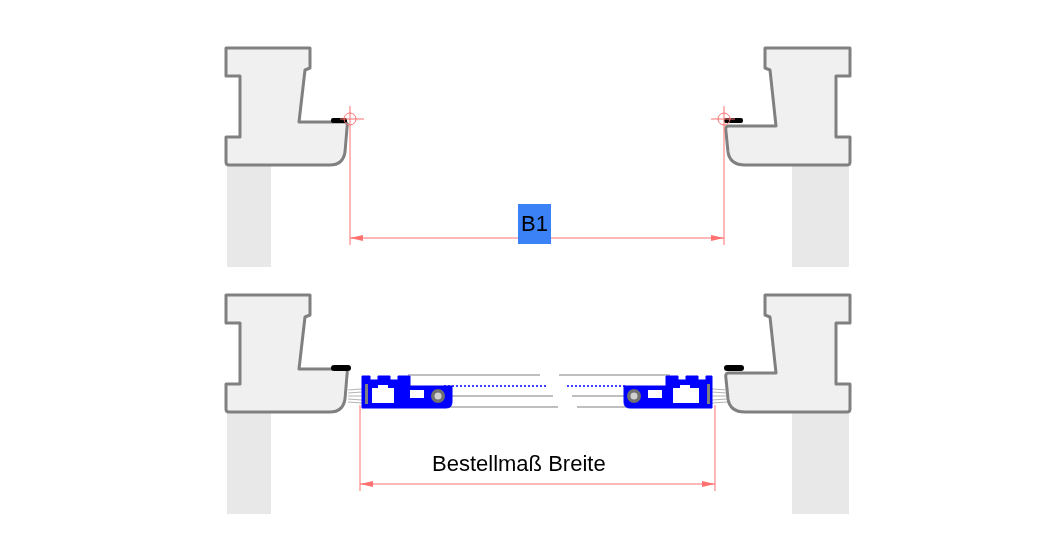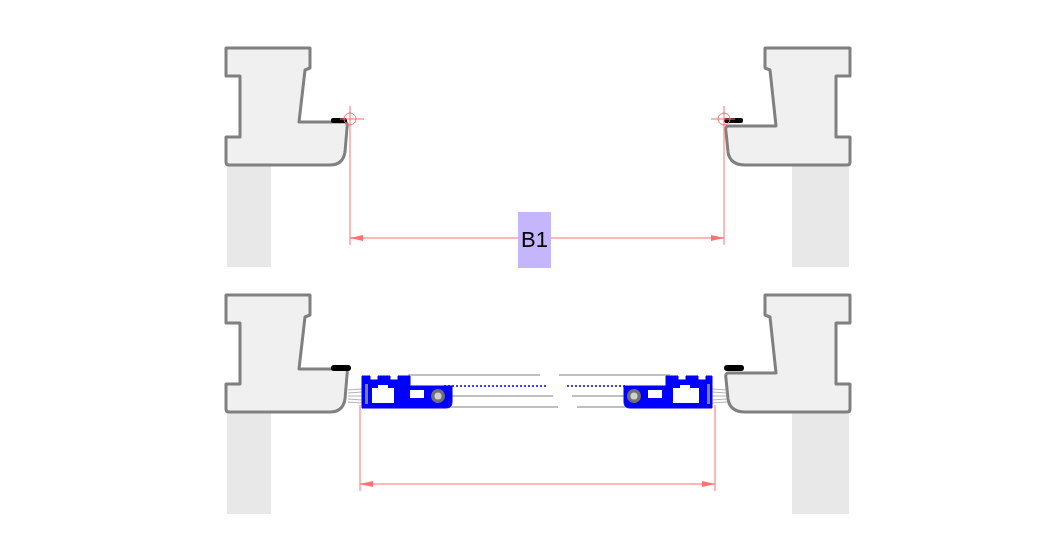--- a/index.html
+++ b/index.html
@@ -1,19 +1,19 @@
 <!DOCTYPE html>
 <html><head>
   <meta charset="utf-8">
   <style>
     html, body { margin: 0; padding: 0; background: #ffffff; }
     body { width: 1060px; height: 560px; overflow: hidden; position: relative; font-family: "Liberation Sans", sans-serif; }
     #stage { position: absolute; left: 0; top: 0; width: 1060px; height: 560px; }
     .lbl { position: absolute; font-family: "Liberation Sans", sans-serif; color: #000; white-space: nowrap; }
-    #b1-label { left: 518px; top: 212px; font-size: 22px; background: #c4b5fd; padding: 14px 3px; line-height: 28px; }
+    #b1-label { left: 518px; top: 204px; font-size: 22px; background: #3b82f6; padding: 6px 3px; line-height: 28px; }
     #order-label { left: 432px; top: 451px; font-size: 22px; line-height: 26px; }
   </style>
 </head>
 <body>
 
 <div id="stage">
 <svg width="1060" height="560" viewBox="0 0 1060 560" xmlns="http://www.w3.org/2000/svg">
 
   <g>
 
@@ -112,13 +112,14 @@
 
     <g>
       <line x1="360" y1="484" x2="715" y2="484" stroke="#ff7070" stroke-width="1"></line>
       <polygon points="360,484 373,481 373,487" fill="#ff7070"></polygon>
       <polygon points="715,484 702,481 702,487" fill="#ff7070"></polygon>
     </g>
   </g>
 </svg>
 
 <span id="b1-label" class="lbl">B1</span>
+<span id="order-label" class="lbl">Bestellmaß Breite</span>
 </div>
 
 </body></html>

